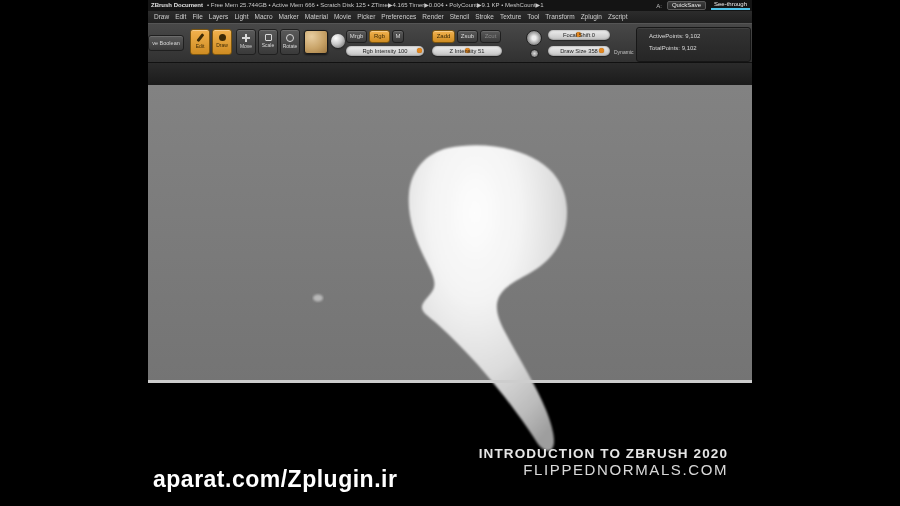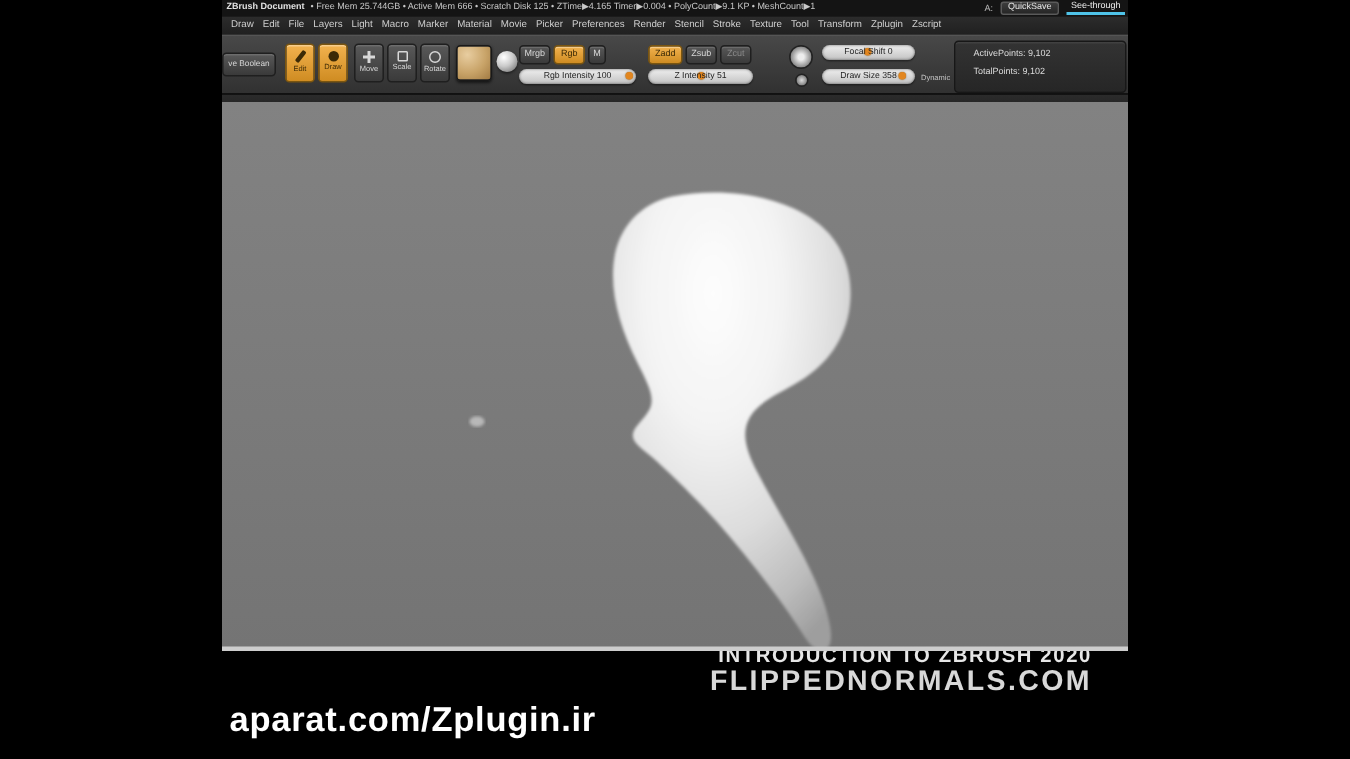--- a/index.html
+++ b/index.html
@@ -50,26 +50,26 @@
 
   .dynamic-label { position:absolute; font-size:5px; color:#c4c4c4; line-height:8px; }
 
   .stats-panel { position:absolute; background:linear-gradient(#333333,#262626); border:1px solid #171717; border-radius:3px; box-shadow:inset 0 1px 0 rgba(255,255,255,.07); }
   .stats-line { position:absolute; left:12px; font-size:6px; color:#dcdcdc; white-space:nowrap; }
 
   
   .divider-strip { position:absolute; top:62px; left:0; width:100%; height:23px; background:linear-gradient(#2b2b2b,#1b1b1b); border-top:1px solid #111; box-sizing:border-box; }
 
   
-  .canvas { position:absolute; top:68px; left:0; width:604px; height:366px; background:linear-gradient(#828282,#747474); }
+  .canvas { position:absolute; top:85px; left:0; width:604px; height:298px; background:linear-gradient(#828282,#747474); }
   .canvas svg { position:absolute; left:0; top:0; }
   .canvas-baseline { position:absolute; left:0; bottom:0; width:100%; height:3px; background:#cdcdcd; }
 
   .wm-title { position:absolute; right:24px; top:361px; font-size:13.5px; font-weight:bold; letter-spacing:1.1px; color:rgba(242,242,242,.95); text-shadow:0 1px 2px rgba(0,0,0,.25); white-space:nowrap; }
-  .wm-site  { position:absolute; right:24px; top:376px; font-size:19px; font-weight:bold; letter-spacing:1.6px; color:rgba(228,228,228,.95); text-shadow:0 1px 2px rgba(0,0,0,.25); white-space:nowrap; }
+  .wm-site  { position:absolute; right:24px; top:376px; font-size:15px; font-weight:normal; letter-spacing:1.6px; color:rgba(228,228,228,.95); text-shadow:0 1px 2px rgba(0,0,0,.25); white-space:nowrap; }
 
   .bottom-bar { position:absolute; top:490px; left:0; width:100%; height:16px; background:#000; }
   .aparat-wm { position:absolute; left:5px; top:466px; z-index:10; font-size:23px; font-weight:bold; color:#ffffff; letter-spacing:0.5px; white-space:nowrap;
                text-shadow:2px 3px 2px rgba(0,0,0,.9), -1px -1px 2px rgba(0,0,0,.55), 0 0 6px rgba(0,0,0,.4); }
 </style>
 </head>
 <body>
 
 <div class="stage">
   <div class="app">

